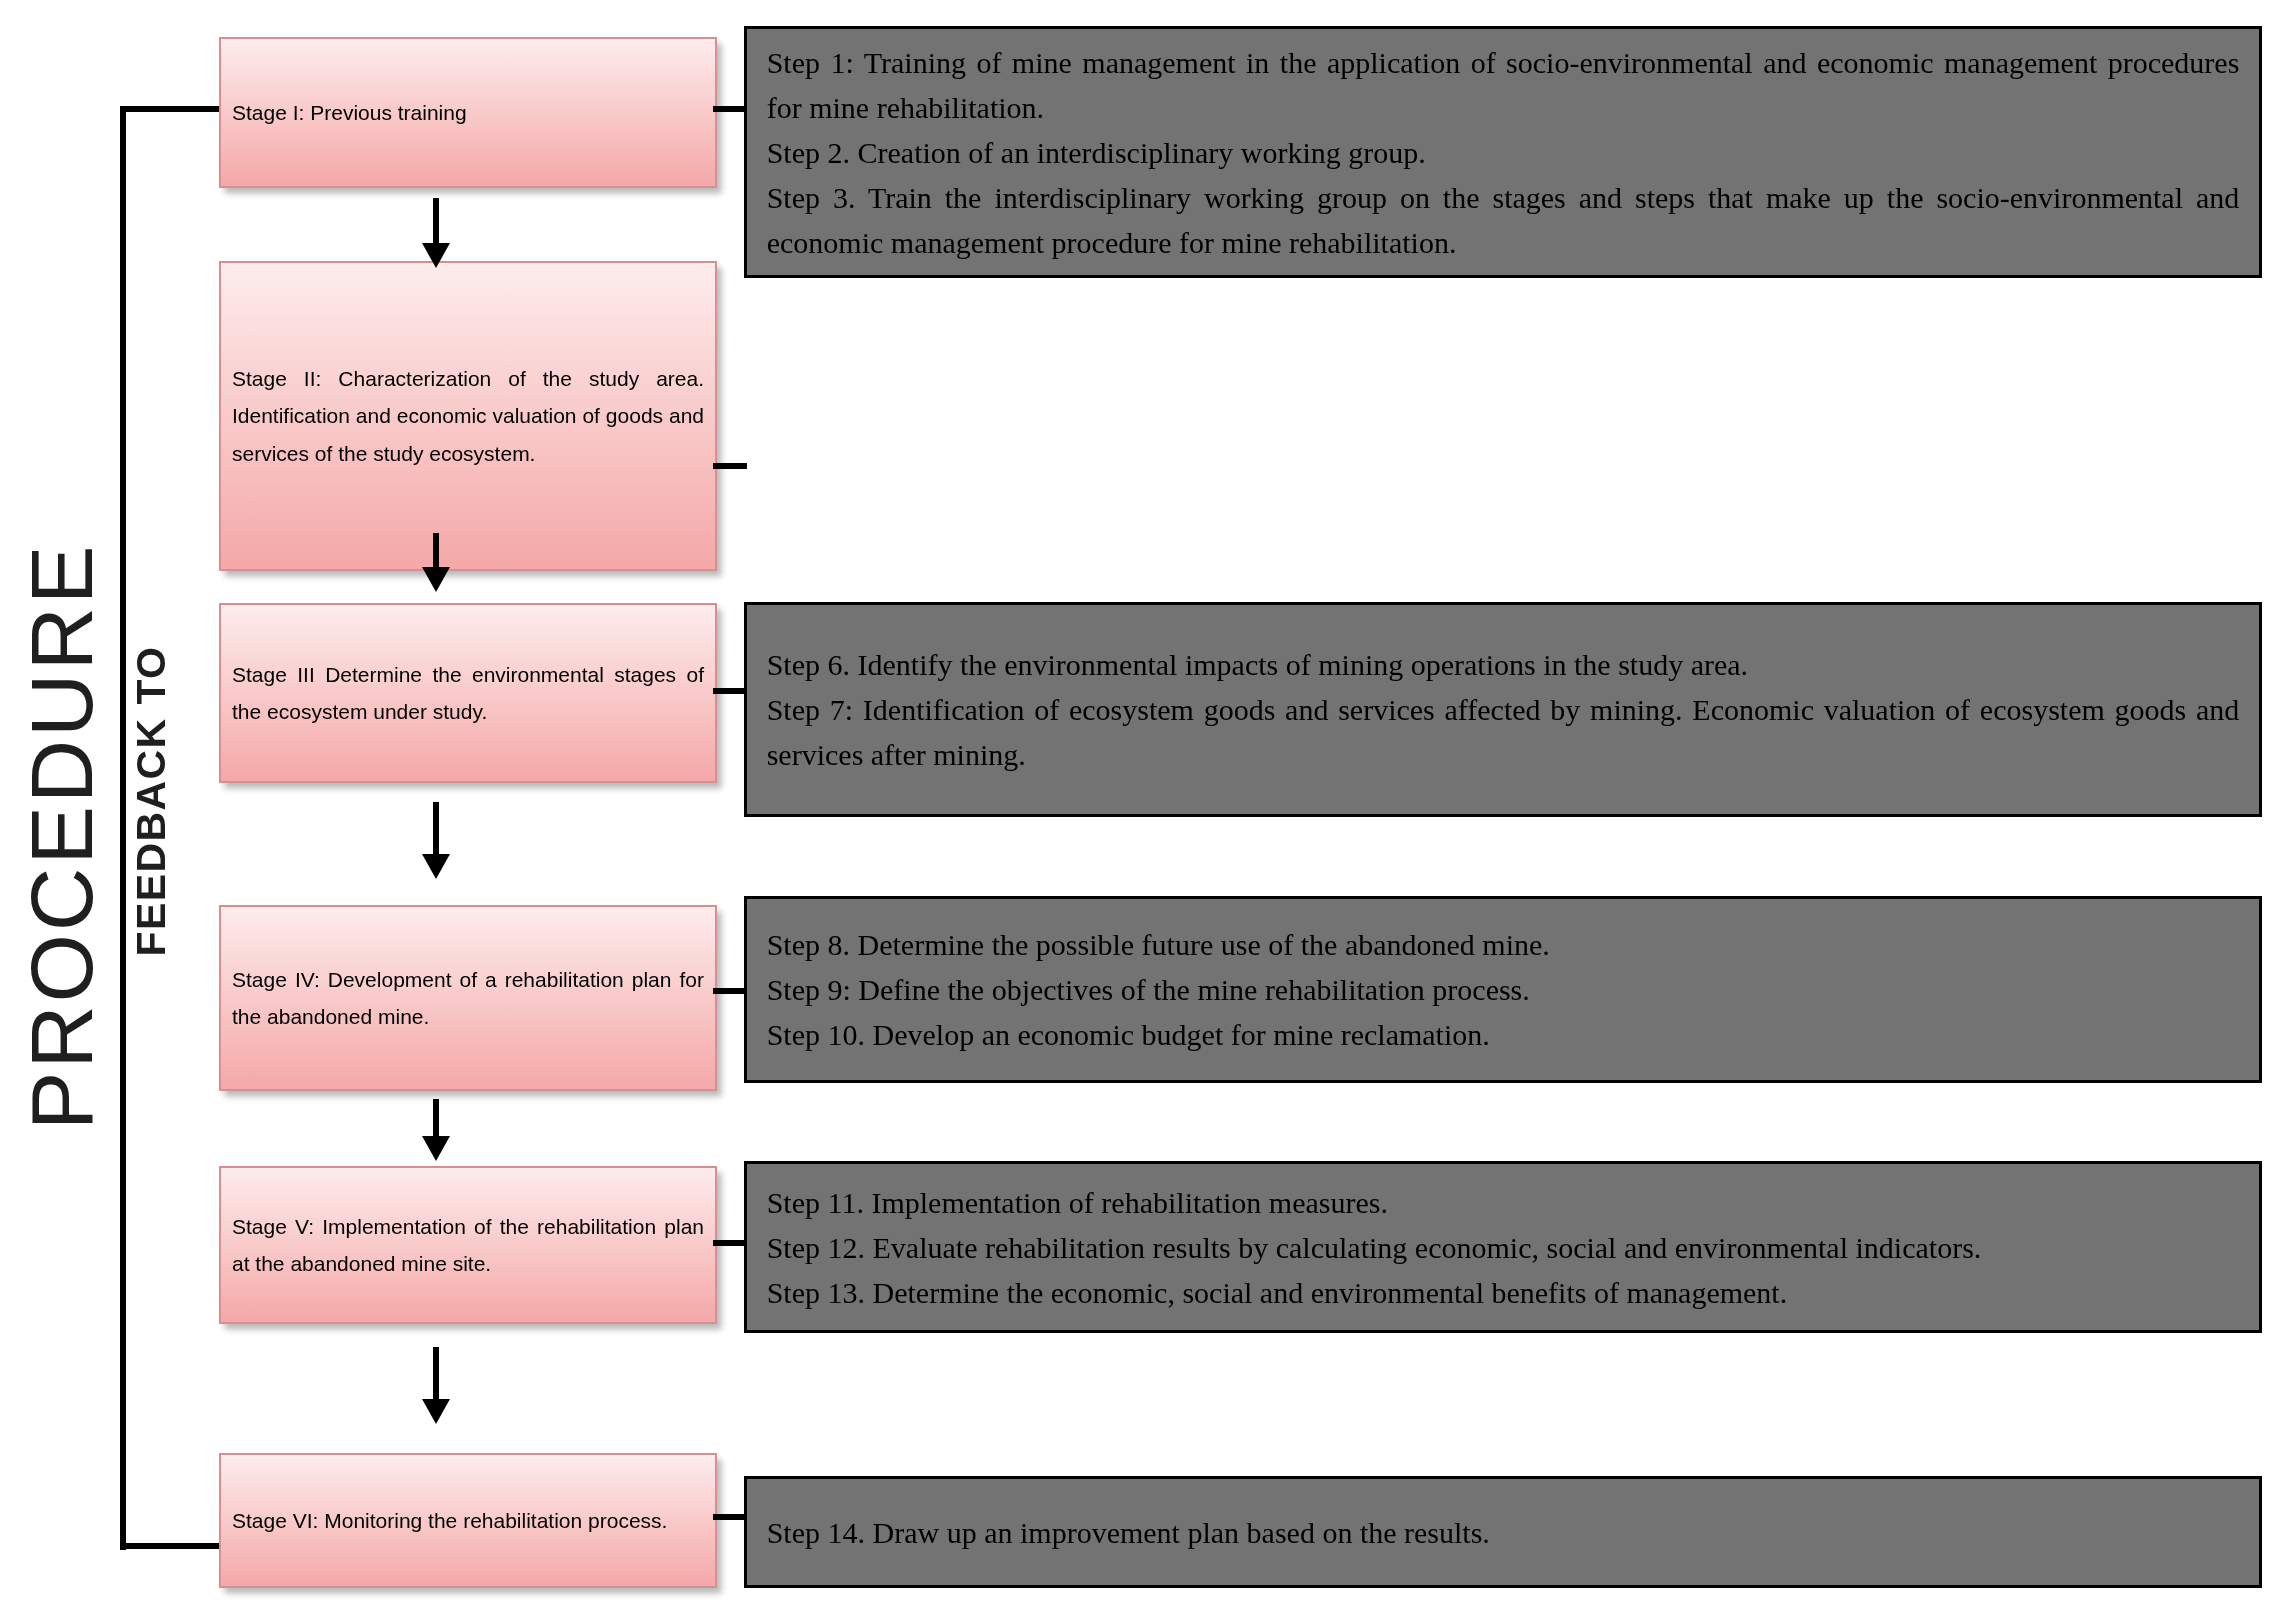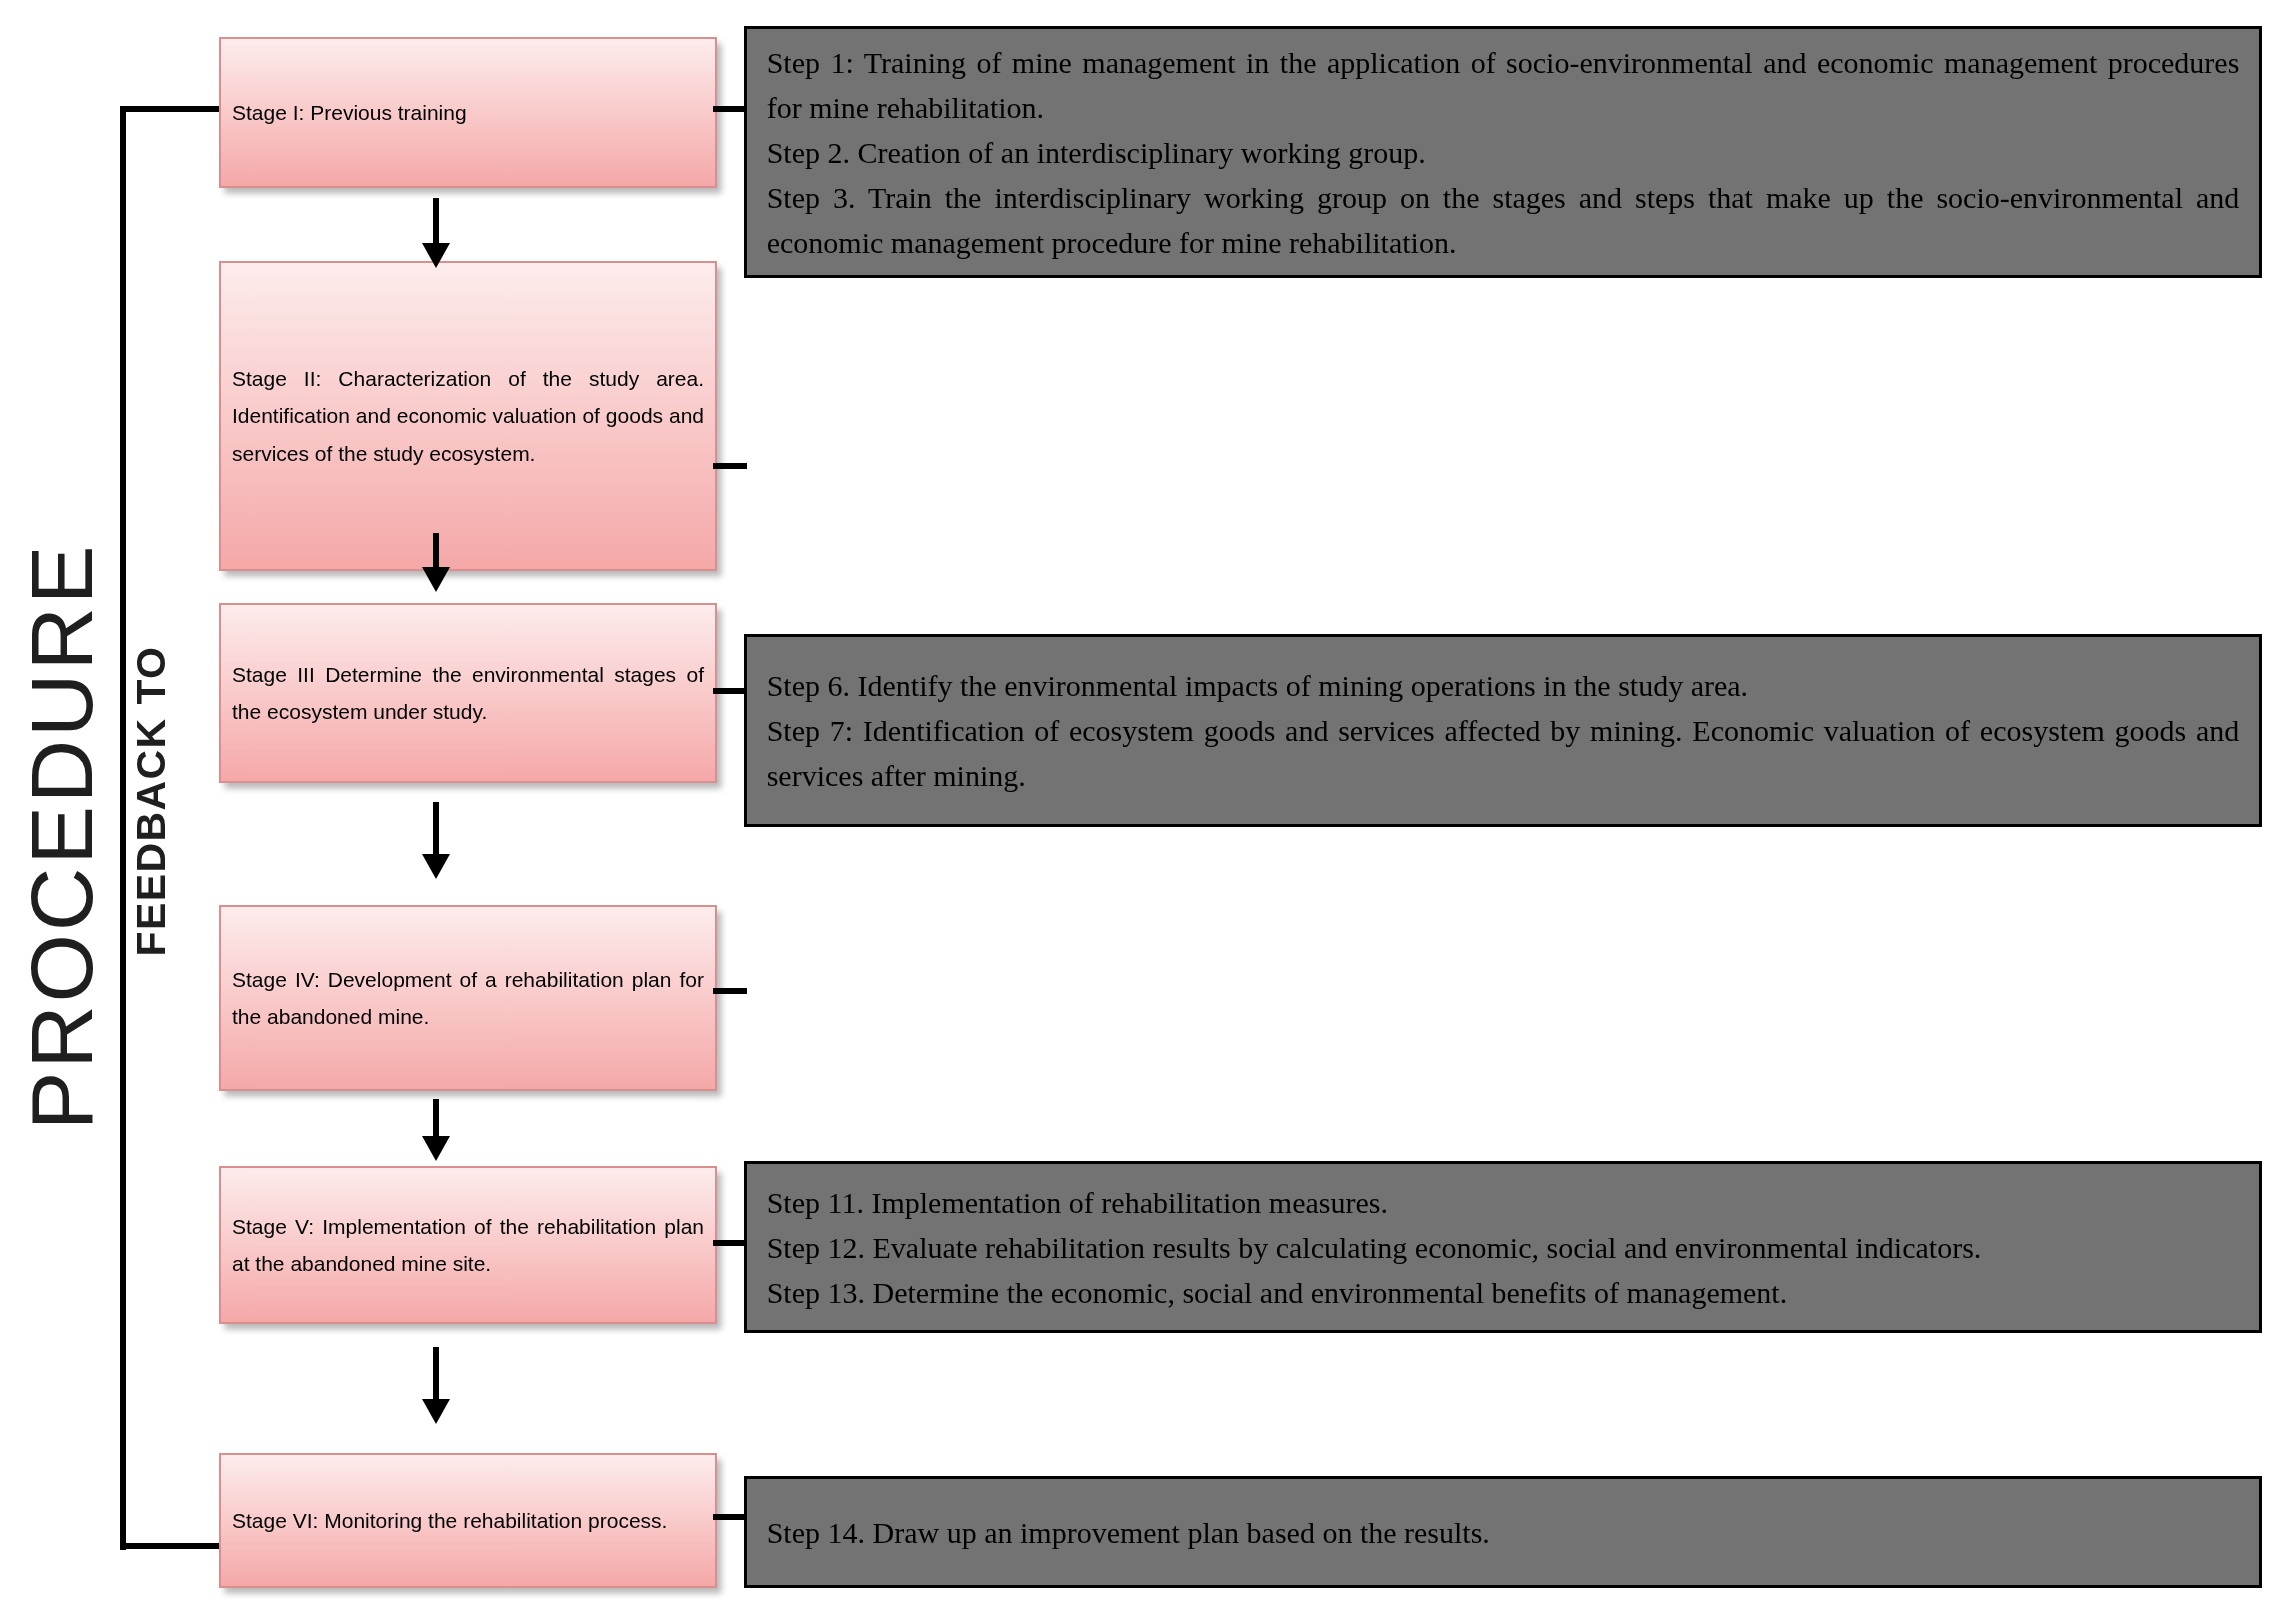--- a/index.html
+++ b/index.html
@@ -99,21 +99,21 @@
     padding:4.2px 19.7px;
     font-family:"Liberation Serif",serif;
     font-size:30px;
     line-height:1.5;
     text-align:justify;
     white-space:pre-line;
     color:var(--text);
   }
   .b1{top:26px;height:252px}
   .b2{top:414px;height:108px}
-  .b3{top:634px;height:193px}
+  .b3{top:602px;height:215px}
   .b4{top:896px;height:187px}
   .b5{top:1161px;height:172px}
   .b6{top:1476px;height:112px}
 
   
   .connector{position:absolute;left:713px;width:34px;height:6.3px;background:var(--line);}
   .c1{top:106px}
   .c2{top:463px}
   .c3{top:688px}
   .c4{top:988px}
@@ -163,20 +163,25 @@
 
   <div class="stepbox b1">
     <div class="step-text">Step 1: Training of mine management in the application of socio-environmental and economic management procedures for mine rehabilitation.
 Step 2. Creation of an interdisciplinary working group.
 Step 3. Train the interdisciplinary working group on the stages and steps that make up the socio-environmental and economic management procedure for mine rehabilitation.</div>
   </div>
   <div class="stepbox b3">
     <div class="step-text">Step 6. Identify the environmental impacts of mining operations in the study area.
 Step 7: Identification of ecosystem goods and services affected by mining. Economic valuation of ecosystem goods and services after mining.</div>
   </div>
+  <div class="stepbox b4">
+    <div class="step-text">Step 8. Determine the possible future use of the abandoned mine.
+Step 9: Define the objectives of the mine rehabilitation process.
+Step 10. Develop an economic budget for mine reclamation.</div>
+  </div>
   <div class="stepbox b5">
     <div class="step-text">Step 11. Implementation of rehabilitation measures.
 Step 12. Evaluate rehabilitation results by calculating economic, social and environmental indicators.
 Step 13. Determine the economic, social and environmental benefits of management.</div>
   </div>
   <div class="stepbox b6">
     <div class="step-text">Step 14. Draw up an improvement plan based on the results.</div>
   </div>
 
   <div class="connector c1"></div>

